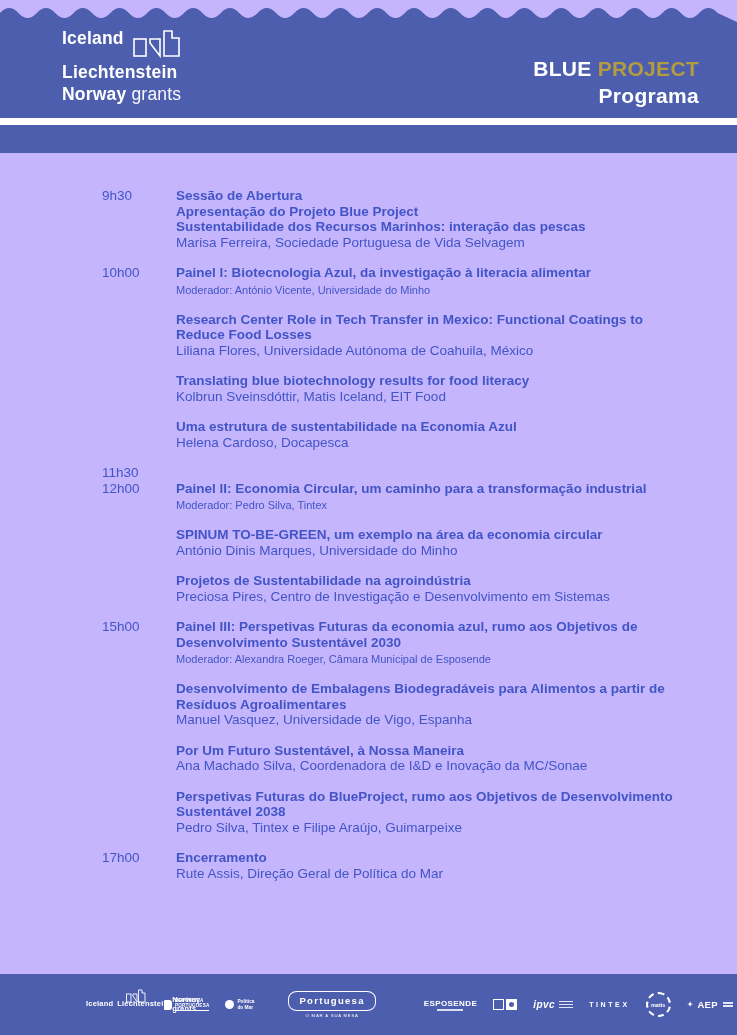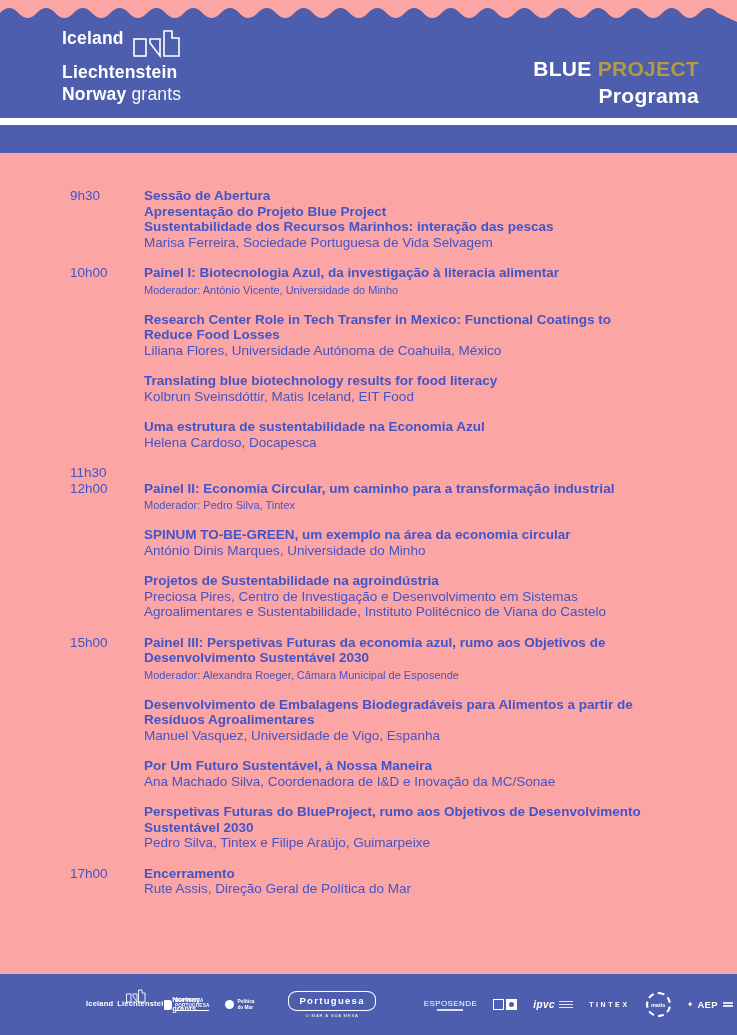--- a/index.html
+++ b/index.html
@@ -1,33 +1,33 @@
 <!DOCTYPE html>
 <html><head>
 <meta charset="utf-8">
 <style>
   html,body{margin:0;padding:0;background:#fff;}
-  .page{width:737px;height:1035px;position:relative;overflow:hidden;background:#fca5a5;
+  .page{width:737px;height:1035px;position:relative;overflow:hidden;background:#c4b5fd;
         font-family:"Liberation Sans",sans-serif;}
   
   .wave-svg{display:block;}
   .band-main{height:96px;background:#4e5eae;display:flex;justify-content:space-between;
              padding:0 38px 0 62px;box-sizing:border-box;}
   .logo-block{color:#fff;margin-top:6px;}
   .logo-row1{display:flex;align-items:flex-start;gap:9px;}
   .logo-line{font-weight:bold;font-size:17.5px;line-height:21.5px;letter-spacing:.2px;}
   .grants{font-weight:400;margin-left:5px;opacity:.96;}
   .title-block{text-align:right;color:#fff;display:flex;flex-direction:column;
                justify-content:flex-end;padding-bottom:9px;}
   .title-line{font-size:21px;font-weight:bold;line-height:27px;letter-spacing:.3px;}
   .gold{color:#b39c3e;}
   .gap-line{height:7px;background:#fff;}
   .band-thin{height:28px;background:#4e5eae;}
   
-  .schedule{padding:35px 30px 0 70px;color:#4355c6;}
+  .schedule{padding:35px 30px 0 102px;color:#4355c6;}
   .schedule-row{display:flex;}
   .time{width:74px;font-size:13.5px;line-height:15.5px;flex-shrink:0;}
   .content{flex:1;max-width:560px;}
   .group{margin-bottom:15px;}
   .title{font-weight:bold;font-size:13.5px;line-height:15.5px;}
   .speaker{font-size:13.5px;line-height:15.5px;}
   .moderator{font-size:11px;line-height:13px;margin-top:3px;}
   
   .footer{position:absolute;left:0;right:0;bottom:0;height:61px;background:#4e5eae;
           display:flex;align-items:center;padding:0 12px 0 86px;gap:16px;color:#fff;}
@@ -40,21 +40,21 @@
   .f-rp .txt{font-weight:bold;font-size:4.6px;line-height:5.4px;letter-spacing:.2px;}
   .f-rp .bar{height:1.5px;background:#fff;margin-top:1.5px;}
   .f-pdm{gap:3px;}
   .f-pdm .dot{width:9px;height:9px;border-radius:50%;background:#fff;}
   .f-pdm .txt{font-size:4.8px;line-height:5.6px;font-weight:bold;}
   .f-guimar{flex-direction:column;gap:2px;margin:0 18px;}
   .f-guimar .box{border:1.6px solid #fff;border-radius:9px/8px;padding:3px 10px 4px;
                  font-size:9.5px;font-weight:bold;letter-spacing:1.3px;}
   .f-guimar .tag{font-size:4.2px;letter-spacing:.8px;}
   .f-esposende{flex-direction:column;gap:1px;margin-left:14px;}
-  .f-esposende .txt{font-size:8px;font-weight:normal;letter-spacing:.4px;}
+  .f-esposende .txt{font-size:8px;font-weight:bold;letter-spacing:.4px;}
   .f-esposende .sub{width:26px;height:2px;background:#fff;opacity:.8;}
   .f-tiles{gap:2px;}
   .f-tiles .t1{width:11px;height:11px;border:1px solid #fff;box-sizing:border-box;}
   .f-tiles .t2{width:11px;height:11px;background:#fff;display:flex;align-items:center;justify-content:center;}
   .f-tiles .t2 i{width:5px;height:5px;border-radius:50%;background:#4e5eae;display:block;}
   .f-ipvc .txt{font-size:10px;font-weight:bold;font-style:italic;letter-spacing:.5px;}
   .f-ipvc .bars{display:flex;flex-direction:column;gap:1.5px;}
   .f-ipvc .bars i{display:block;width:14px;height:1.6px;background:#fff;opacity:.85;}
   .f-tintex .txt{font-size:7px;font-weight:bold;letter-spacing:2.6px;}
   .f-matis{width:25px;height:25px;border:2px dashed #fff;border-radius:50%;
@@ -140,21 +140,20 @@
             <div class="title">Painel II: Economia Circular, um caminho para a transformação industrial</div>
             <div class="moderator">Moderador: Pedro Silva, Tintex</div>
           </div>
           <div class="group">
             <div class="title">SPINUM TO-BE-GREEN, um exemplo na área da economia circular</div>
             <div class="speaker">António Dinis Marques, Universidade do Minho</div>
           </div>
           <div class="group">
             <div class="title">Projetos de Sustentabilidade na agroindústria</div>
             <div class="speaker">Preciosa Pires, Centro de Investigação e Desenvolvimento em Sistemas</div>
-            <div class="speaker">Agroalimentares e Sustentabilidade, Instituto Politécnico de Viana do Castelo</div>
           </div>
         </div>
       </div>
       <div class="schedule-row">
         <div class="time">15h00</div>
         <div class="content">
           <div class="group">
             <div class="title">Painel III: Perspetivas Futuras da economia azul, rumo aos Objetivos de</div>
             <div class="title">Desenvolvimento Sustentável 2030</div>
             <div class="moderator">Moderador: Alexandra Roeger, Câmara Municipal de Esposende</div>
@@ -163,21 +162,21 @@
             <div class="title">Desenvolvimento de Embalagens Biodegradáveis para Alimentos a partir de</div>
             <div class="title">Resíduos Agroalimentares</div>
             <div class="speaker">Manuel Vasquez, Universidade de Vigo, Espanha</div>
           </div>
           <div class="group">
             <div class="title">Por Um Futuro Sustentável, à Nossa Maneira</div>
             <div class="speaker">Ana Machado Silva, Coordenadora de I&amp;D e Inovação da MC/Sonae</div>
           </div>
           <div class="group">
             <div class="title">Perspetivas Futuras do BlueProject, rumo aos Objetivos de Desenvolvimento</div>
-            <div class="title">Sustentável 2030</div>
+            <div class="title">Sustentável 2038</div>
             <div class="speaker">Pedro Silva, Tintex e Filipe Araújo, Guimarpeixe</div>
           </div>
         </div>
       </div>
       <div class="schedule-row">
         <div class="time">17h00</div>
         <div class="content">
           <div class="group">
             <div class="title">Encerramento</div>
             <div class="speaker">Rute Assis, Direção Geral de Política do Mar</div>

